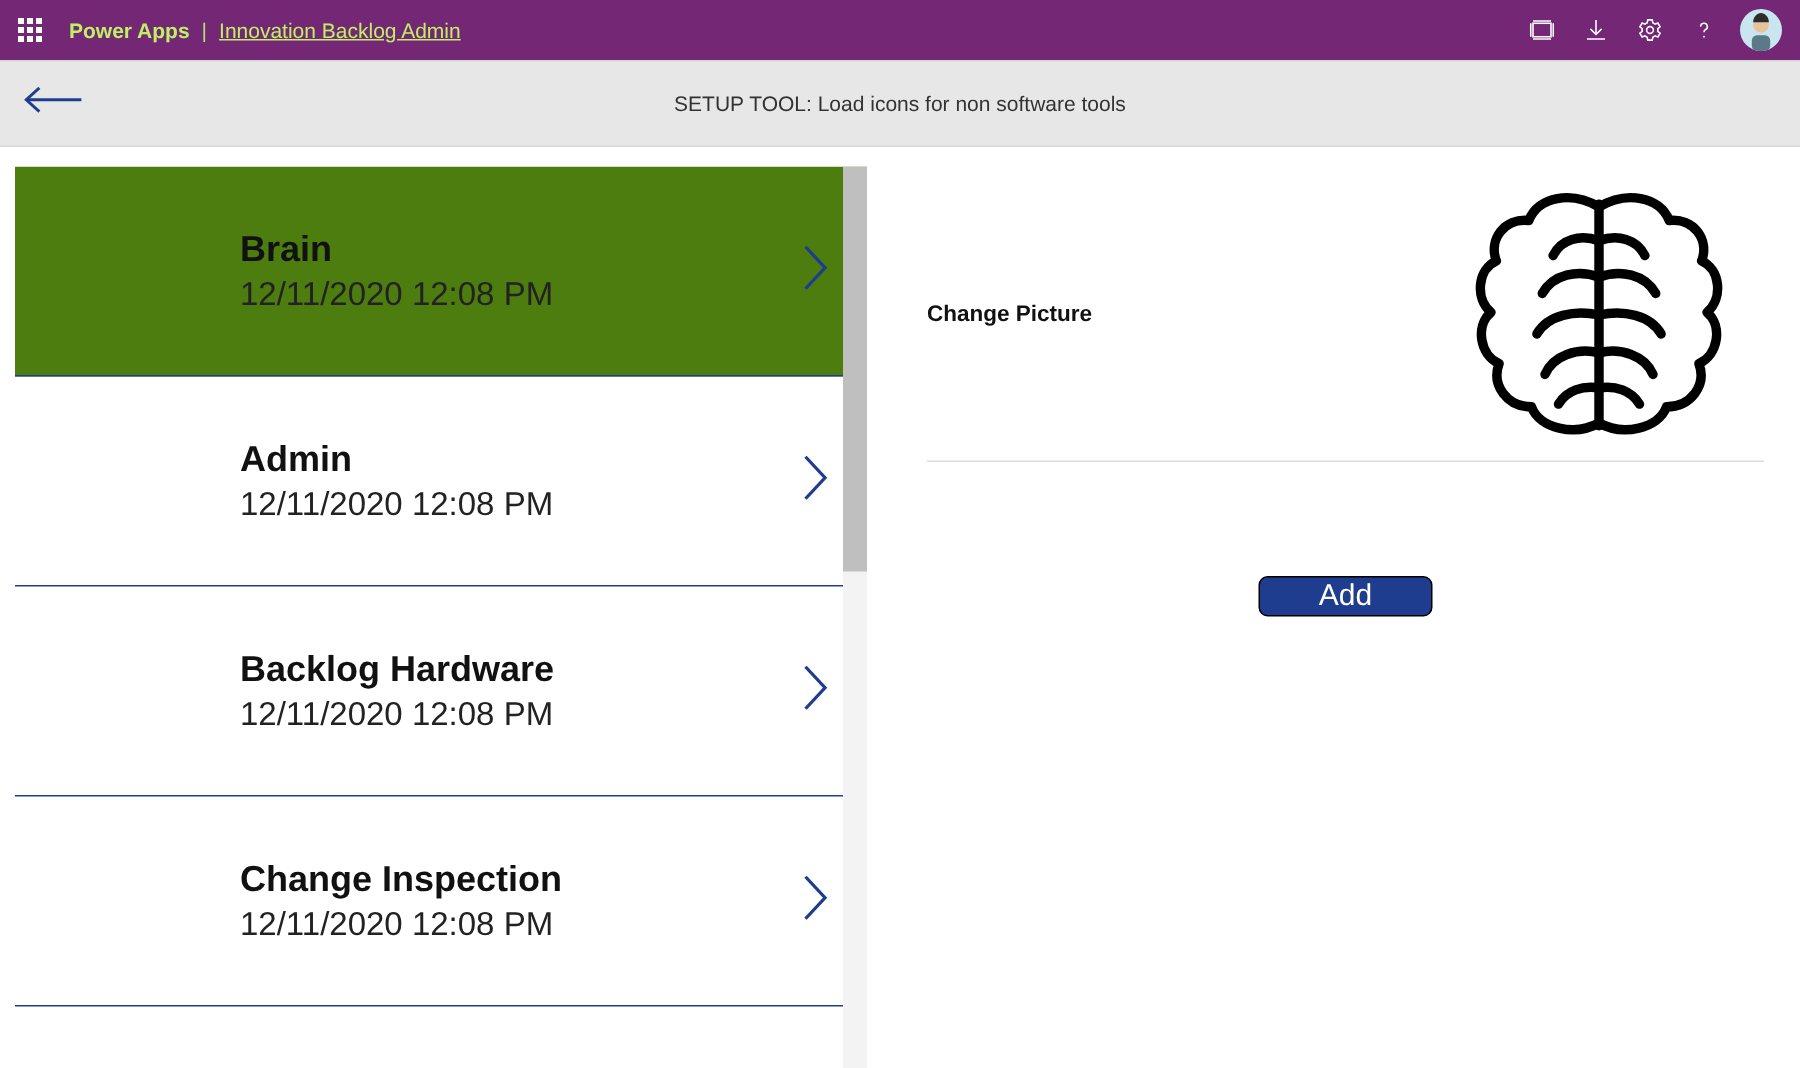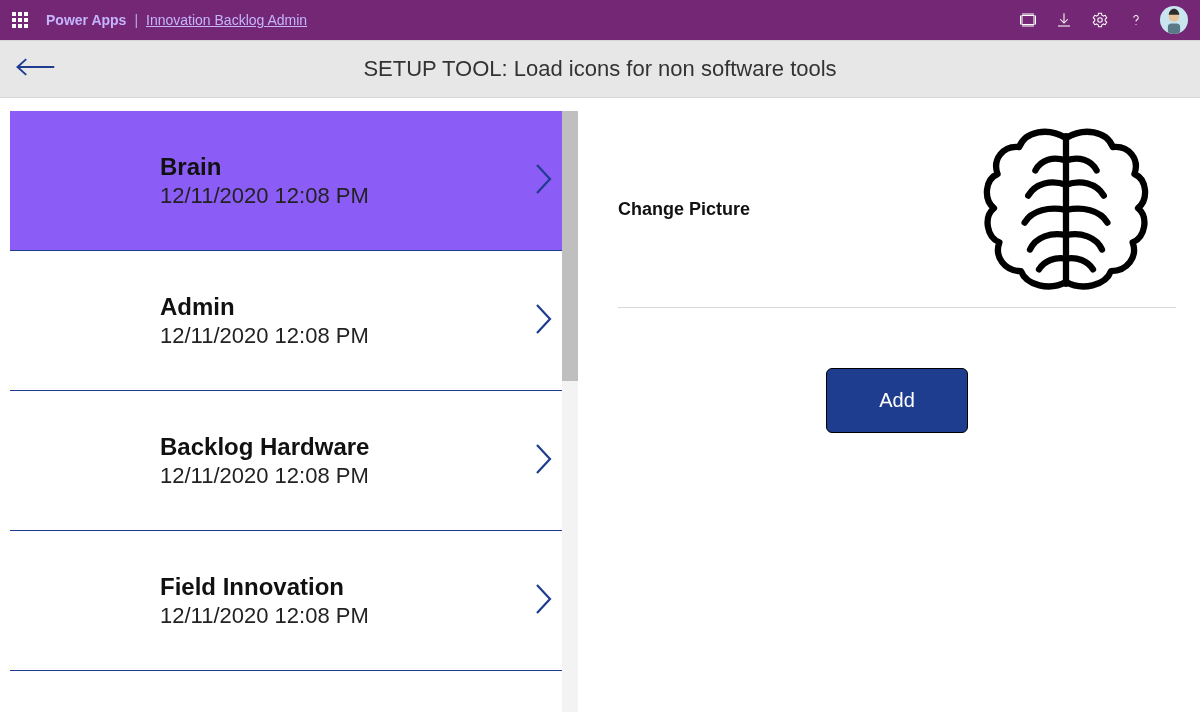--- a/index.html
+++ b/index.html
@@ -1,21 +1,21 @@
 <!DOCTYPE html>
 <html><head>
 <meta charset="utf-8">
 <style>
   * { box-sizing: border-box; margin: 0; padding: 0; }
   html, body { width: 1200px; height: 712px; font-family: "Segoe UI", Arial, sans-serif; background:#fff; overflow:hidden;}
   
   .topbar {
     height: 40px;
     background: #742774;
-    color: #c4b5fd;
+    color: #bef264;
     display: flex;
     align-items: center;
     padding: 0 12px;
     font-size: 14px;
   }
   .topbar .waffle {
     width: 16px; height: 16px;
     display: grid;
     grid-template-columns: repeat(3,4px);
     grid-template-rows: repeat(3,4px);
@@ -48,21 +48,21 @@
     display:flex;
     align-items:center;
     position:relative;
   }
   .pagehdr .back {
     position:absolute; left:14px; top:50%; transform:translateY(-50%);
     cursor:pointer;
   }
   .pagehdr .back svg { width:42px; height:24px; stroke:#1f3d8f; stroke-width:2.2; fill:none;}
   .pagehdr .title {
-    flex:1; text-align:center; font-size:22px; color:#333; font-weight:400;
+    flex:1; text-align:center; font-size:14px; color:#333; font-weight:400;
   }
   
   .main {
     display:flex;
     height: calc(712px - 40px - 58px);
   }
   .leftcol {
     width: 578px;
     padding: 13px 0 0 10px;
     position:relative;
@@ -81,56 +81,56 @@
   .listitem {
     height:140px;
     border-bottom:1px solid #1f3d8f;
     display:flex;
     align-items:center;
     padding-left:150px;
     padding-right:42px;
     position:relative;
     cursor:pointer;
   }
-  .listitem.selected { background:#8b5cf6;}
+  .listitem.selected { background:#4d7c0f;}
   .listitem .texts .name { font-size:24px; font-weight:600; color:#111;}
   .listitem .texts .date { font-size:22px; color:#222; margin-top:2px;}
   .listitem .chev {
     position:absolute; right:24px; top:50%; transform:translateY(-50%);
   }
   .listitem .chev svg { width:20px; height:34px; stroke:#1f3d8f; stroke-width:2.2; fill:none;}
   
   .rightcol {
     flex:1;
     padding: 14px 24px 0 40px;
     position:relative;
   }
   .detailrow {
     display:flex;
     align-items:center;
     height:196px;
     border-bottom:1px solid #d9d9d9;
   }
-  .detailrow .label { font-size:18px; font-weight:600; color:#111;}
+  .detailrow .label { font-size:15px; font-weight:600; color:#111;}
   .detailrow .imgcell {
     margin-left:auto;
     width:220px;
     display:flex; align-items:center; justify-content:center;
   }
   .brainicon { width:180px; height:180px;}
   .addbtn {
     display:block;
-    width:142px;
-    margin: 60px auto 0 auto;
+    width:116px;
+    margin: 76px auto 0 auto;
     background:#1f3d8f;
     color:#fff;
     border:1px solid #000;
     border-radius:6px;
     font-size:20px;
-    padding:20px 0;
+    padding:1px 0;
     text-align:center;
     cursor:pointer;
   }
 </style>
 </head>
 <body>
 
 <div class="topbar">
   <div class="waffle">
     <span></span>
@@ -225,21 +225,21 @@
           <div class="date">12/11/2020 12:08 PM</div>
         </div>
         <div class="chev">
           <svg viewBox="0 0 20 34">
               <polyline points="3 3 16 17 3 31"></polyline>
             </svg>
         </div>
       </div>
       <div class="listitem">
         <div class="texts">
-          <div class="name">Field Innovation</div>
+          <div class="name">Change Inspection</div>
           <div class="date">12/11/2020 12:08 PM</div>
         </div>
         <div class="chev">
           <svg viewBox="0 0 20 34">
               <polyline points="3 3 16 17 3 31"></polyline>
             </svg>
         </div>
       </div>
       <div class="scrollmock">
         <div class="track"></div>

